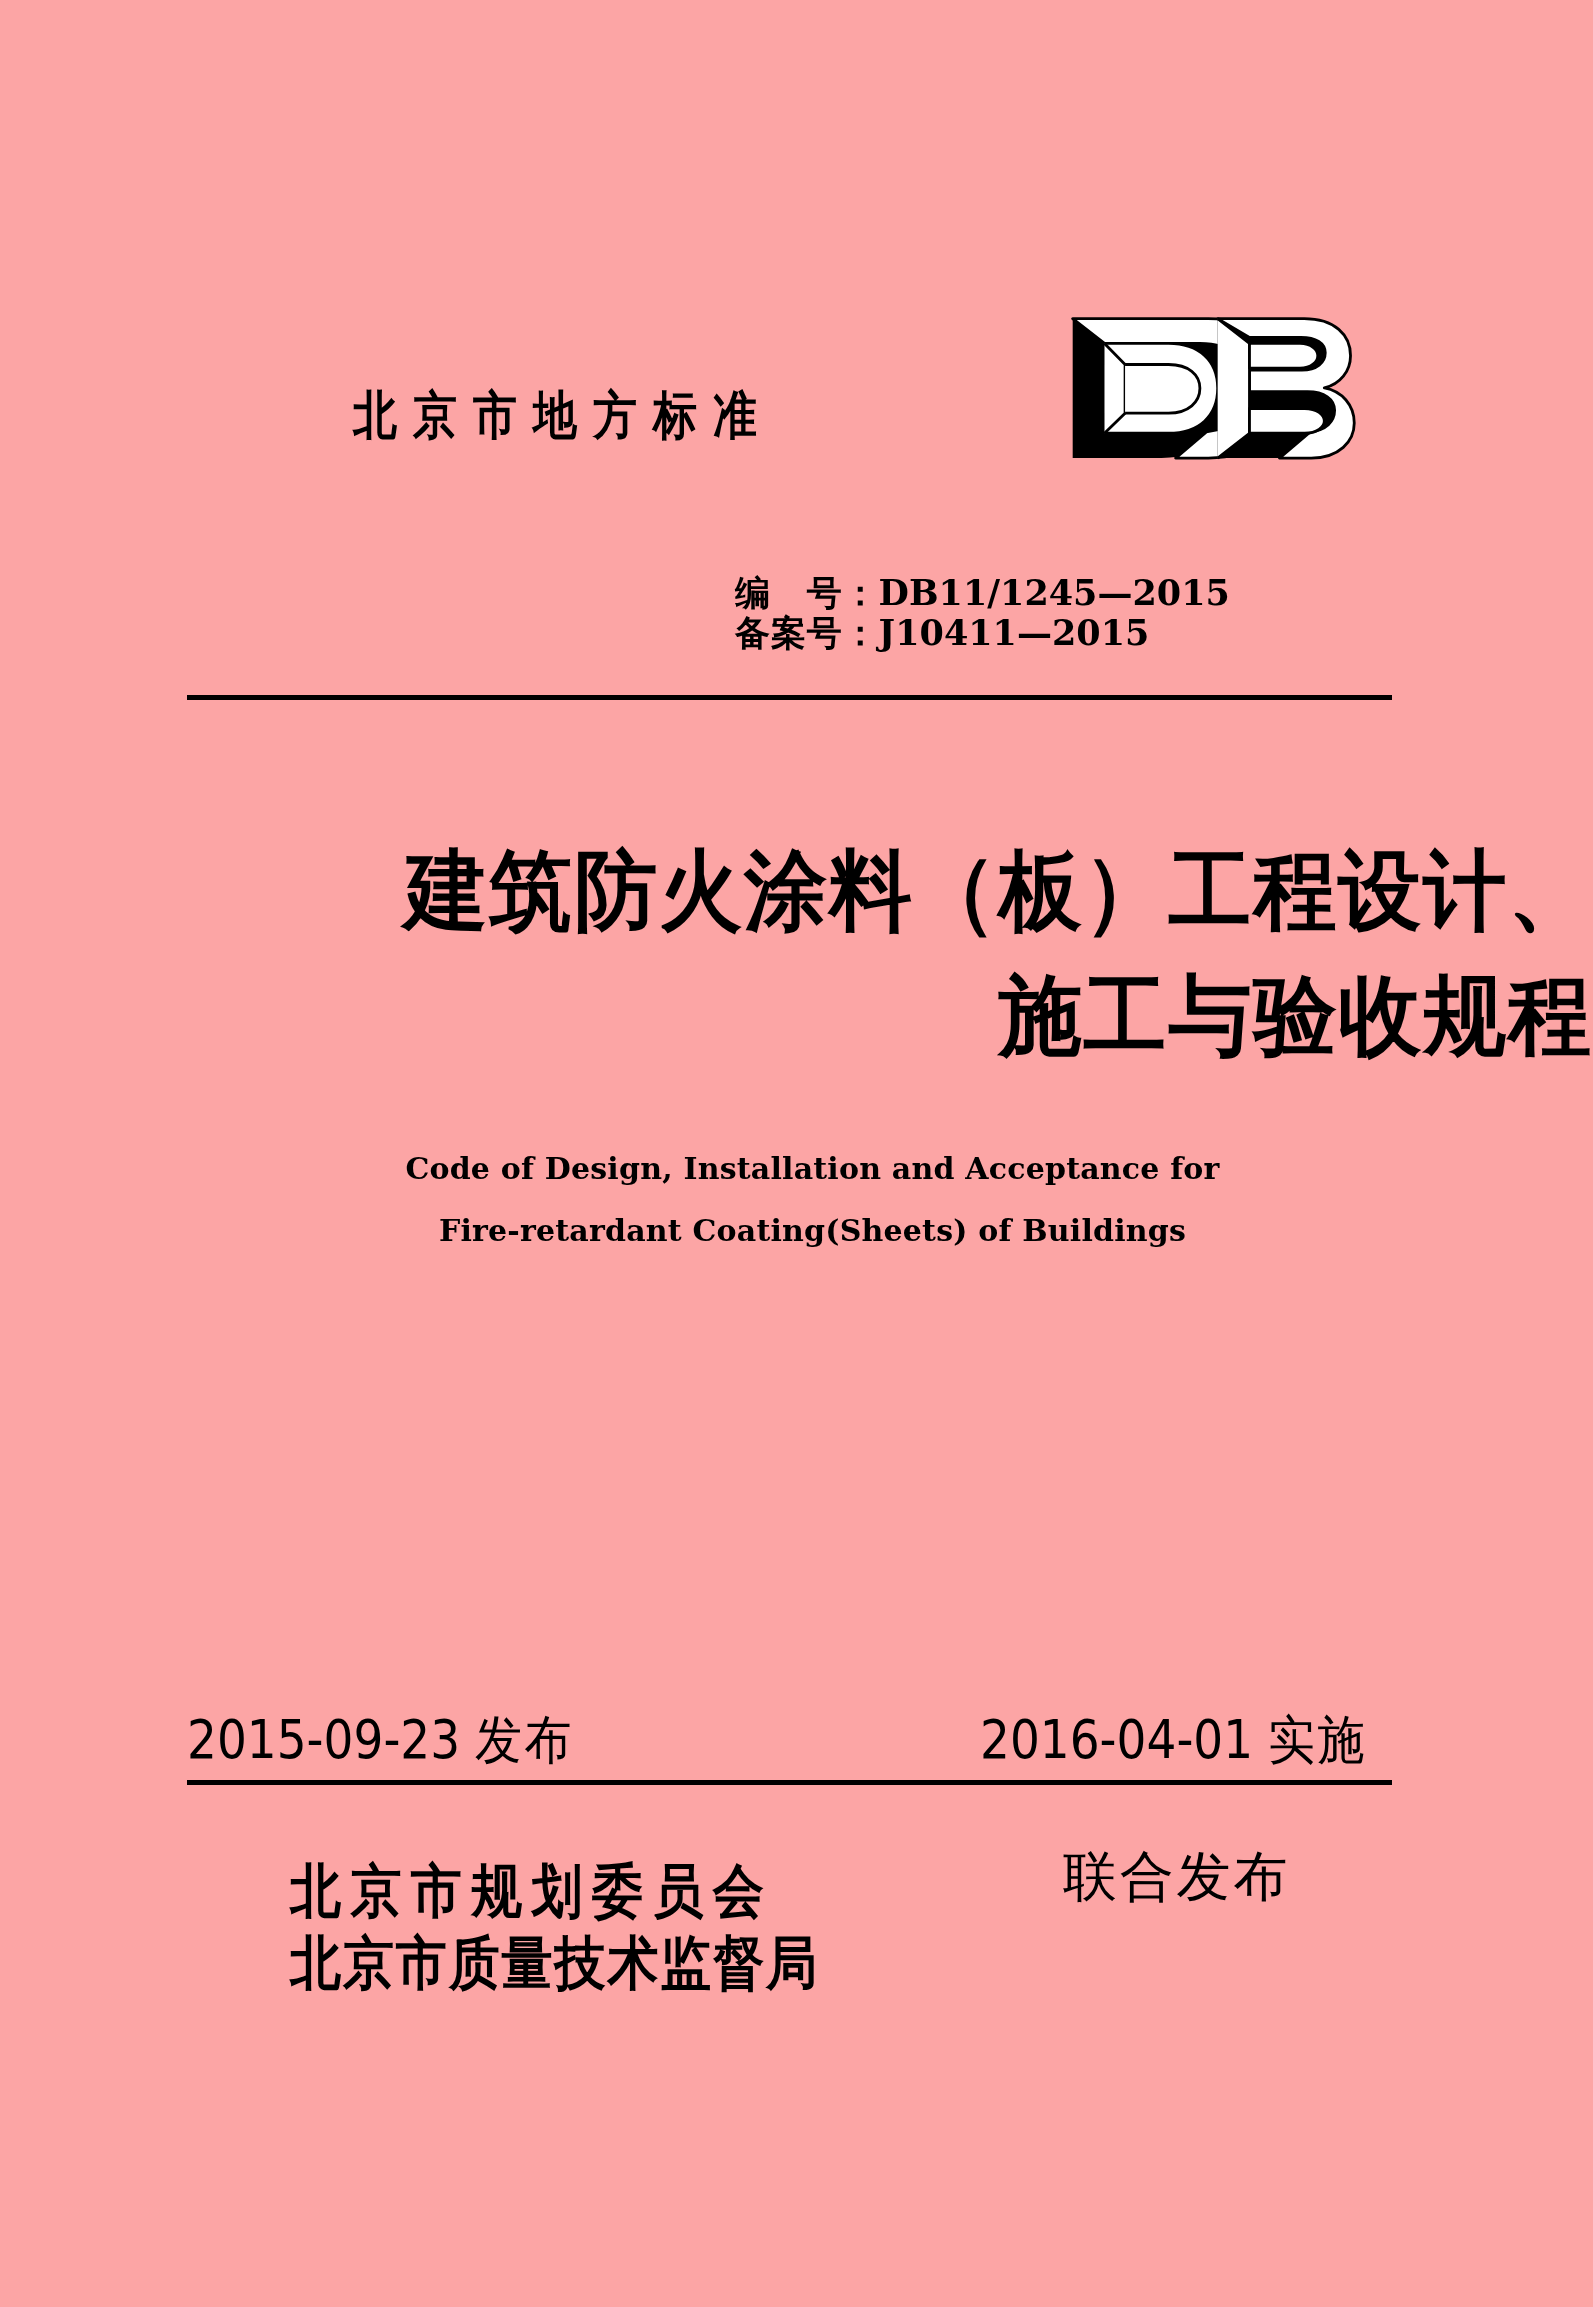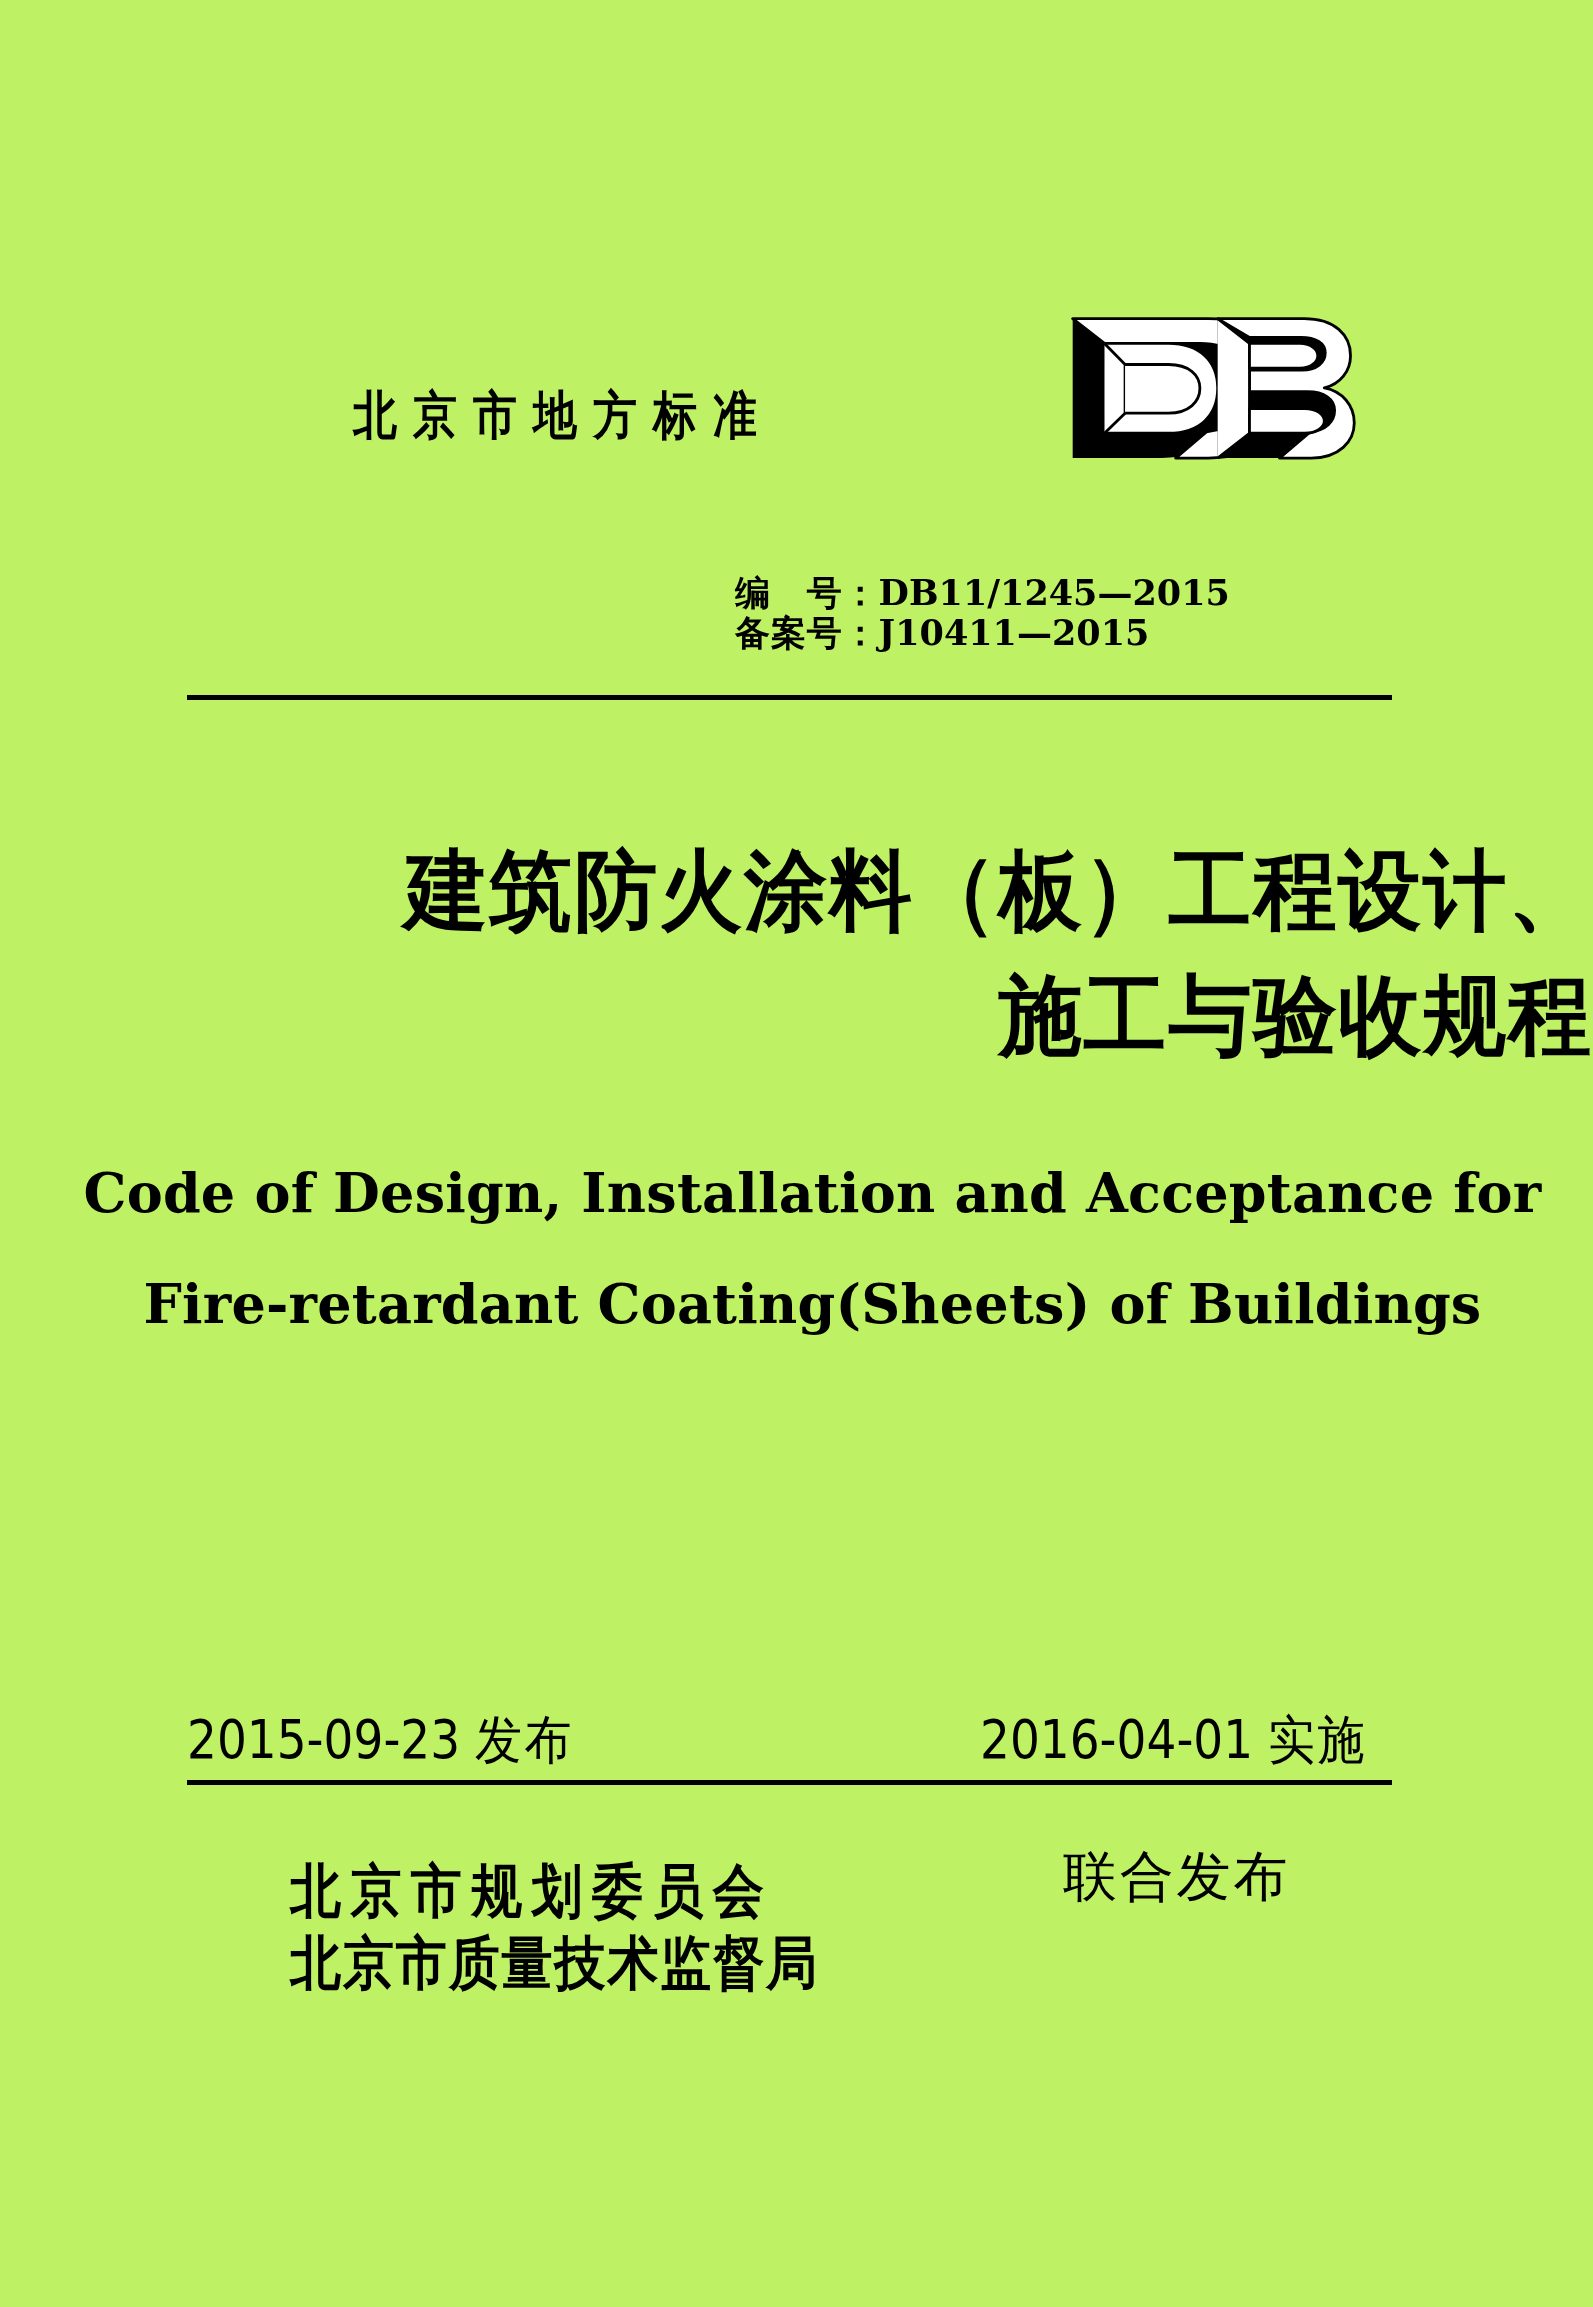--- a/index.html
+++ b/index.html
@@ -12,21 +12,21 @@
     height: 2307px;
     position: relative;
     font-family: "DejaVu Sans", "Liberation Sans", sans-serif;
     color: #000000;
     overflow: hidden;
   }
 
   .page {
     position: absolute;
     inset: 0;
-    background: #bef264;
+    background: #fca5a5;
   }
 
   
   .header-row {
     position: absolute;
     left: 187px;
     top: 309px;
     width: 1205px;
     height: 159px;
   }
@@ -112,21 +112,21 @@
   
   .title-en {
     position: absolute;
     left: 0;
     right: 0;
     top: 1138px;
     text-align: center;
   }
   .title-en-line {
     font-family: "DejaVu Serif", "Liberation Serif", serif;
-    font-size: 54px;
+    font-size: 30px;
     font-weight: 700;
     line-height: 2.05;
     white-space: nowrap;
     letter-spacing: 0.2px;
     padding-left: 32px;
   }
 
   
   .dates {
     position: absolute;

